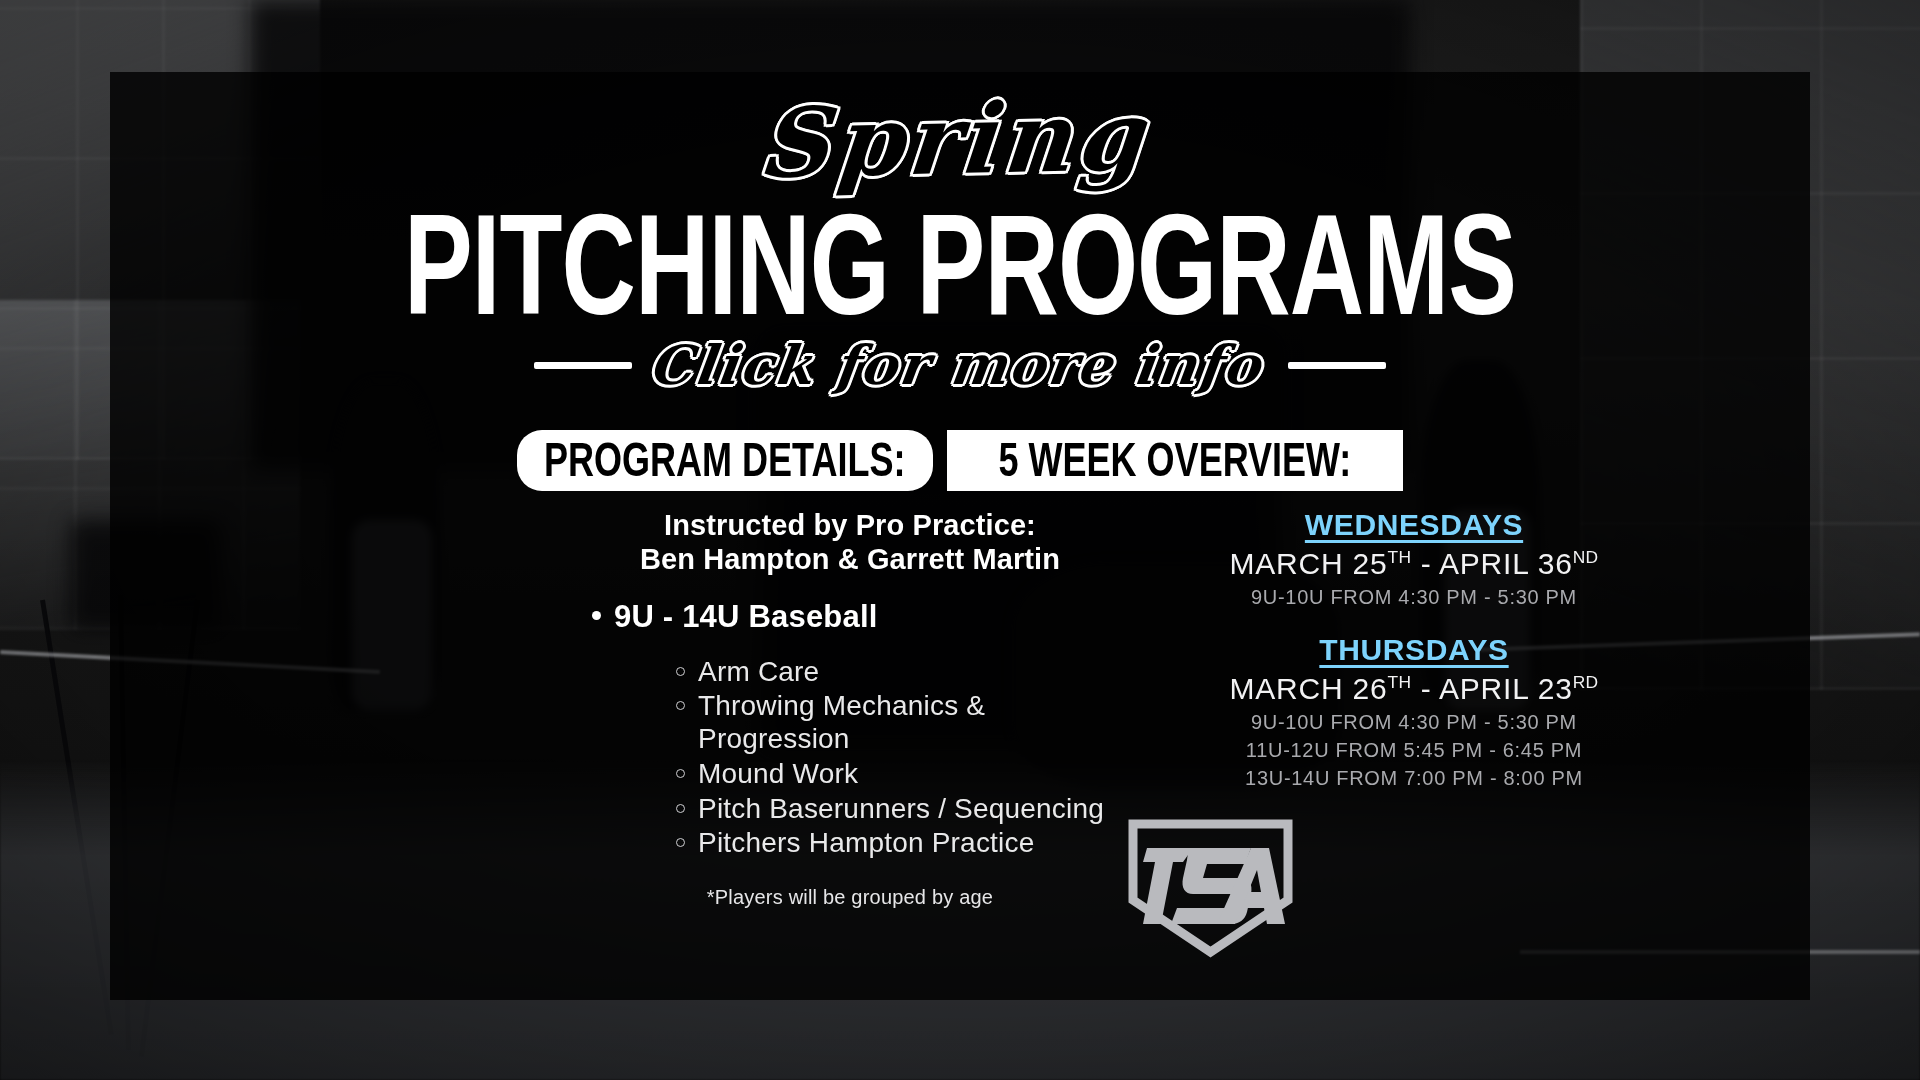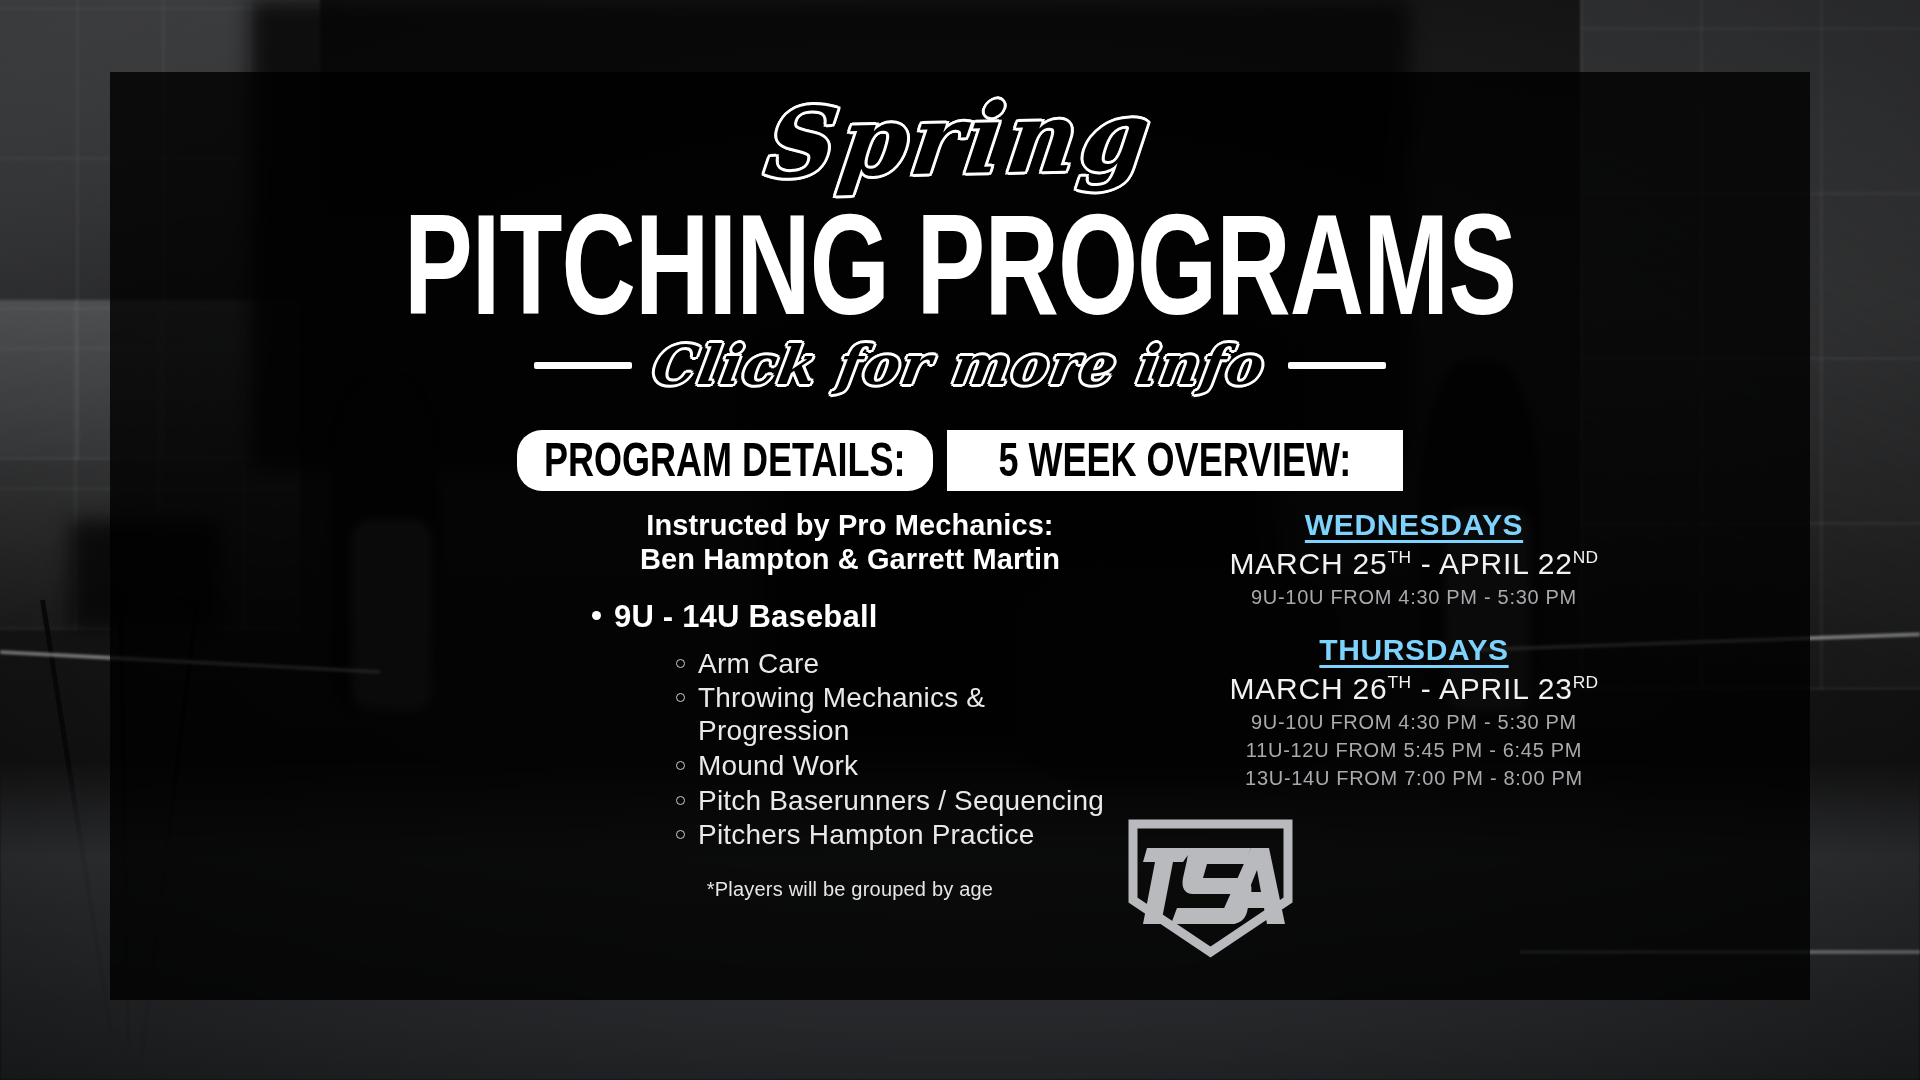--- a/index.html
+++ b/index.html
@@ -157,21 +157,21 @@
 
   ul.lvl1{ list-style:none; margin-top:22px; }
   li.lvl1{
     position:relative; padding-left:44px; color:#fff;
     font-weight:700; font-size:31px; line-height:1.2; letter-spacing:.2px;
   }
   li.lvl1 > .b1{
     position:absolute; left:22px; top:13px; width:9px; height:9px;
     border-radius:50%; background:#fff;
   }
-  ul.lvl2{ list-style:none; margin-top:12px; }
+  ul.lvl2{ list-style:none; margin-top:20px; }
   li.lvl2{
     position:relative; padding-left:84px; color:#e9e9ea;
     font-weight:400; font-size:28px; line-height:1.17; letter-spacing:.2px;
     margin-top:2px;
   }
   li.lvl2 > .b2{
     position:absolute; left:62px; top:11px; width:9px; height:9px;
     border-radius:50%; border:1.6px solid #cfcfd2; background:transparent;
   }
 
@@ -252,21 +252,21 @@
     <div class="chip" id="chip-right">
       <span>5 WEEK OVERVIEW:</span>
     </div>
   </div>
 
   <div id="cols">
 
     <div id="col-left">
 
       <div class="instructor">
-        <div>Instructed by Pro Mechanics:</div>
+        <div>Instructed by Pro Practice:</div>
         <div>Ben Hampton &amp; Garrett Martin</div>
       </div>
 
       <ul class="lvl1">
         <li class="lvl1">
           <span class="b1"></span>
           <span>9U - 14U Baseball</span>
 
           <ul class="lvl2">
             <li class="lvl2">
@@ -294,21 +294,21 @@
       </ul>
 
       <div class="footnote">*Players will be grouped by age</div>
     </div>
 
     <div id="col-right">
 
       <div class="day-block">
         <div class="day-name">WEDNESDAYS</div>
         <div class="day-dates">
-          <span>MARCH 25</span><sup>TH</sup><span> -  </span><span>APRIL 22</span><sup>ND</sup>
+          <span>MARCH 25</span><sup>TH</sup><span> -  </span><span>APRIL 36</span><sup>ND</sup>
         </div>
         <div class="slot">9U-10U FROM 4:30 PM - 5:30 PM</div>
       </div>
 
       <div class="day-block">
         <div class="day-name">THURSDAYS</div>
         <div class="day-dates">
           <span>MARCH 26</span><sup>TH</sup><span> - </span><span>APRIL 23</span><sup>RD</sup>
         </div>
         <div class="slot">9U-10U FROM 4:30 PM - 5:30 PM</div>

